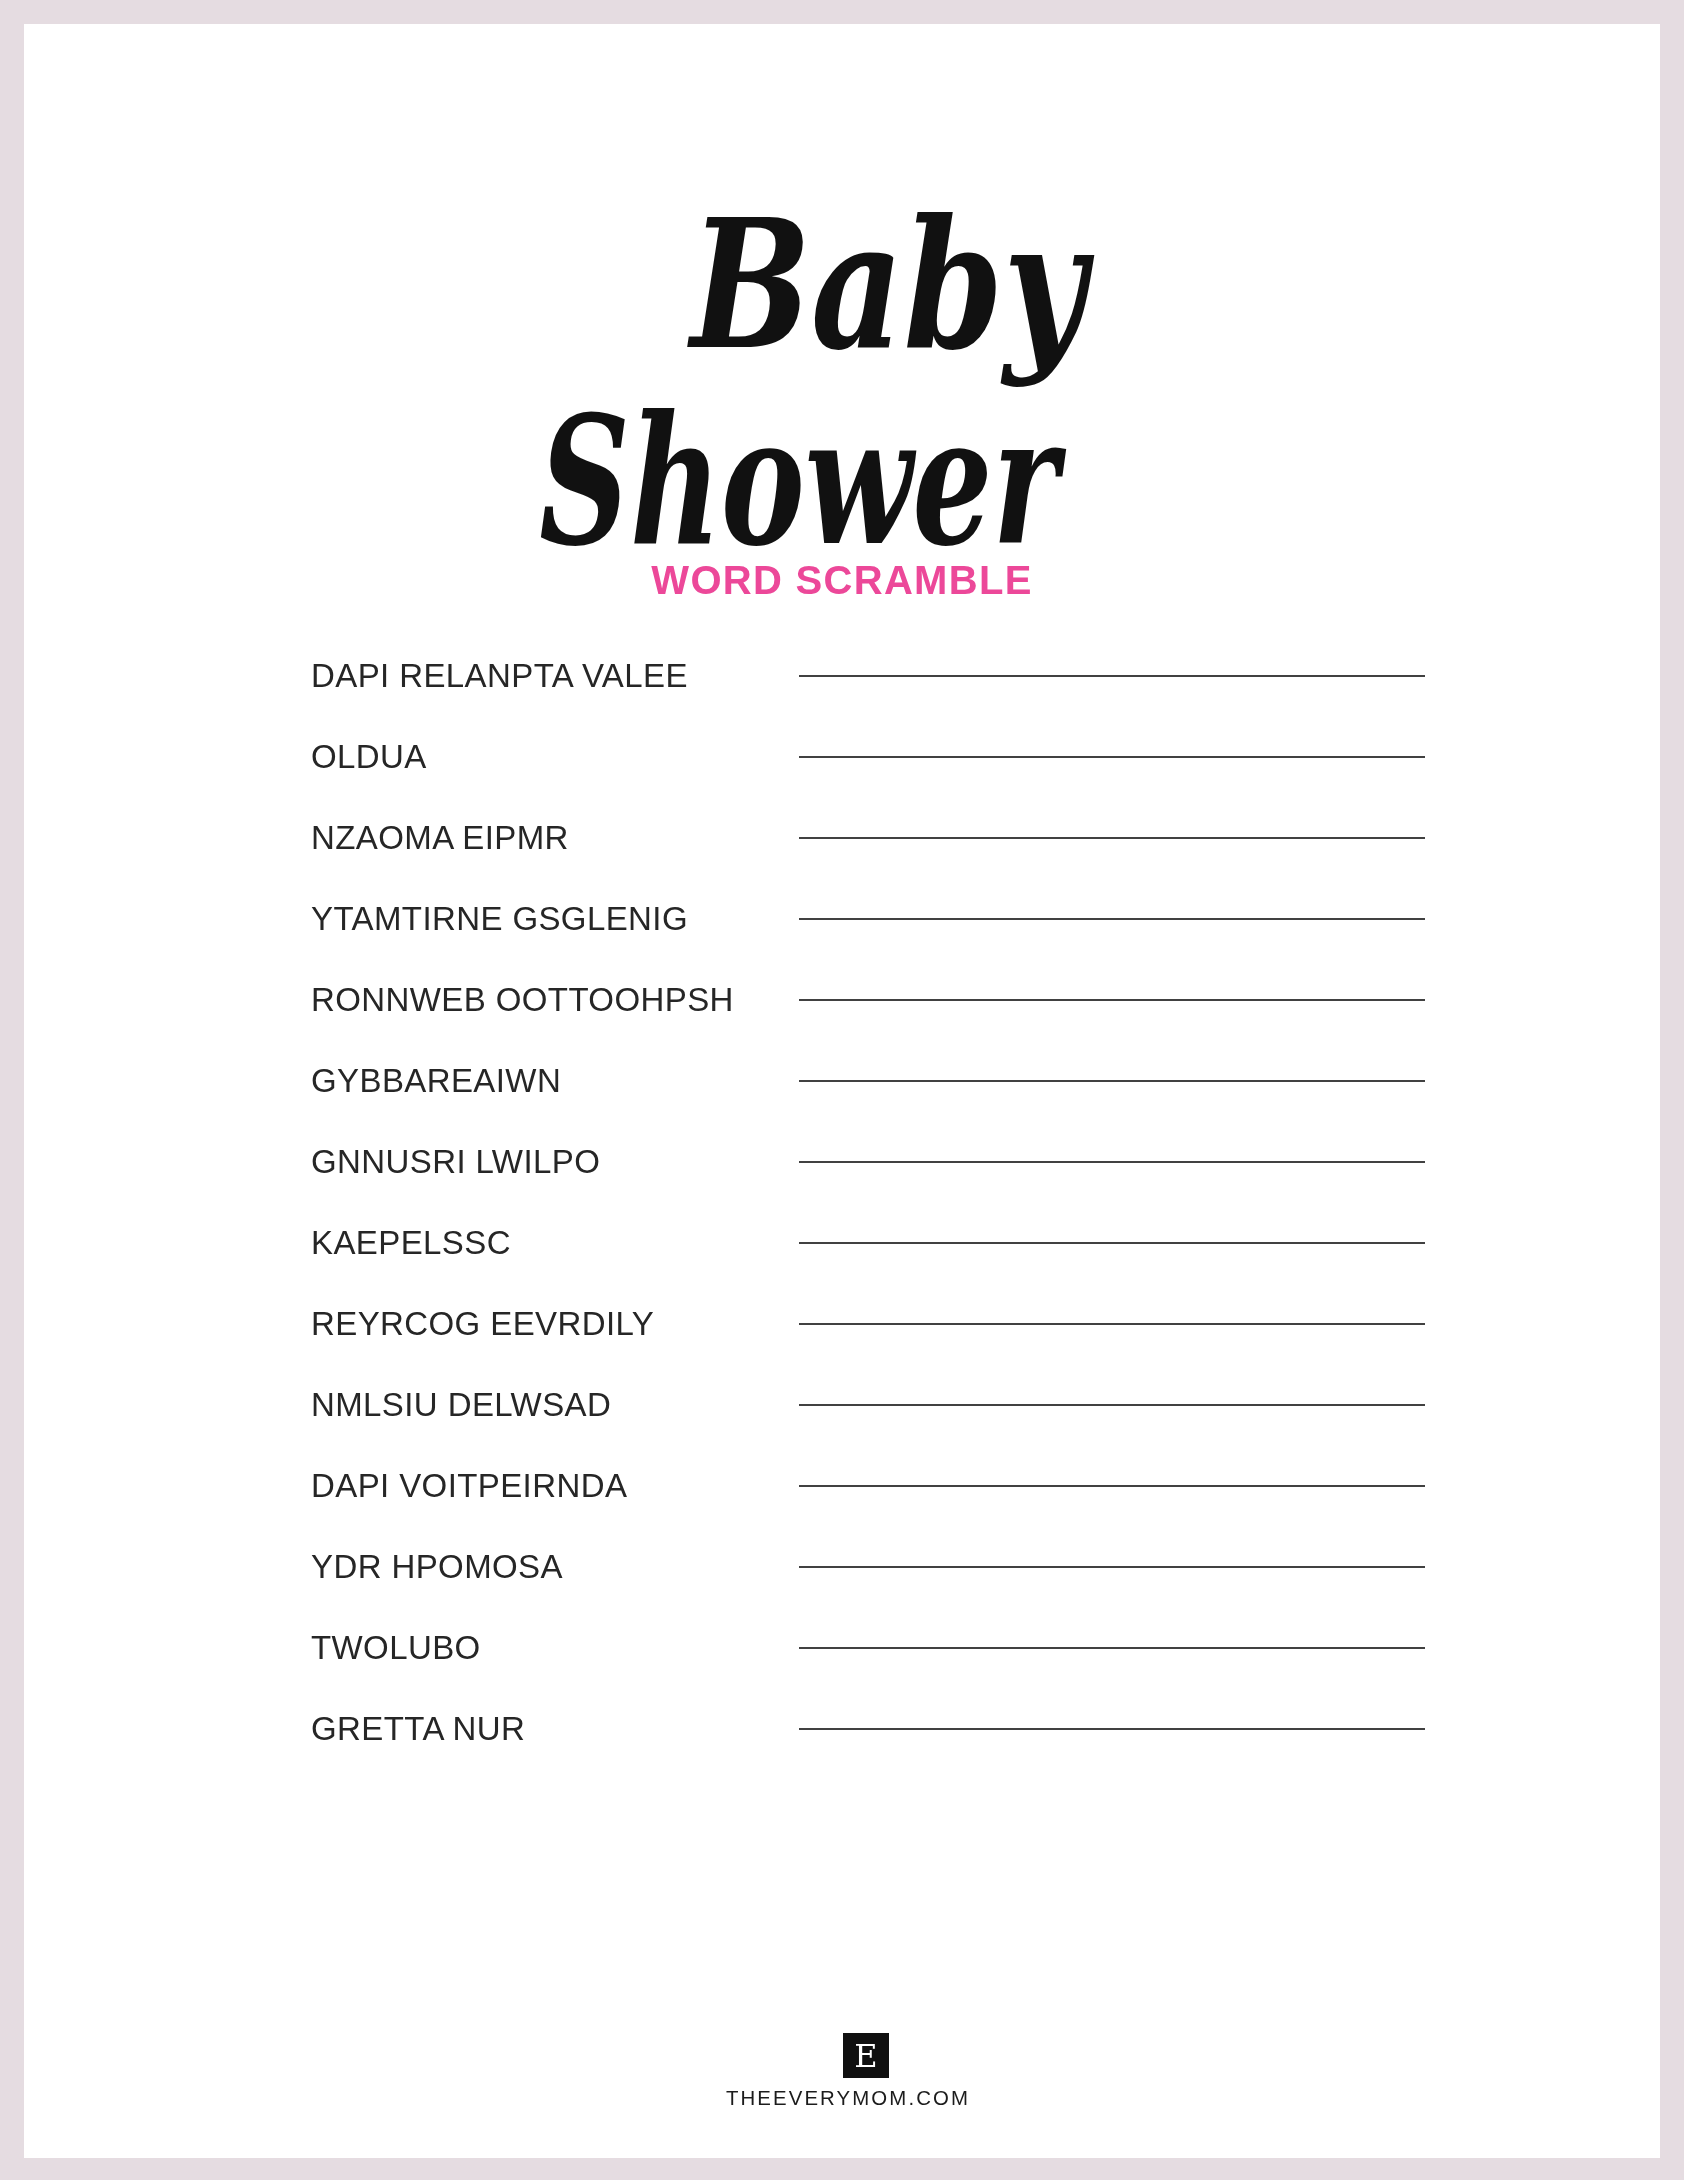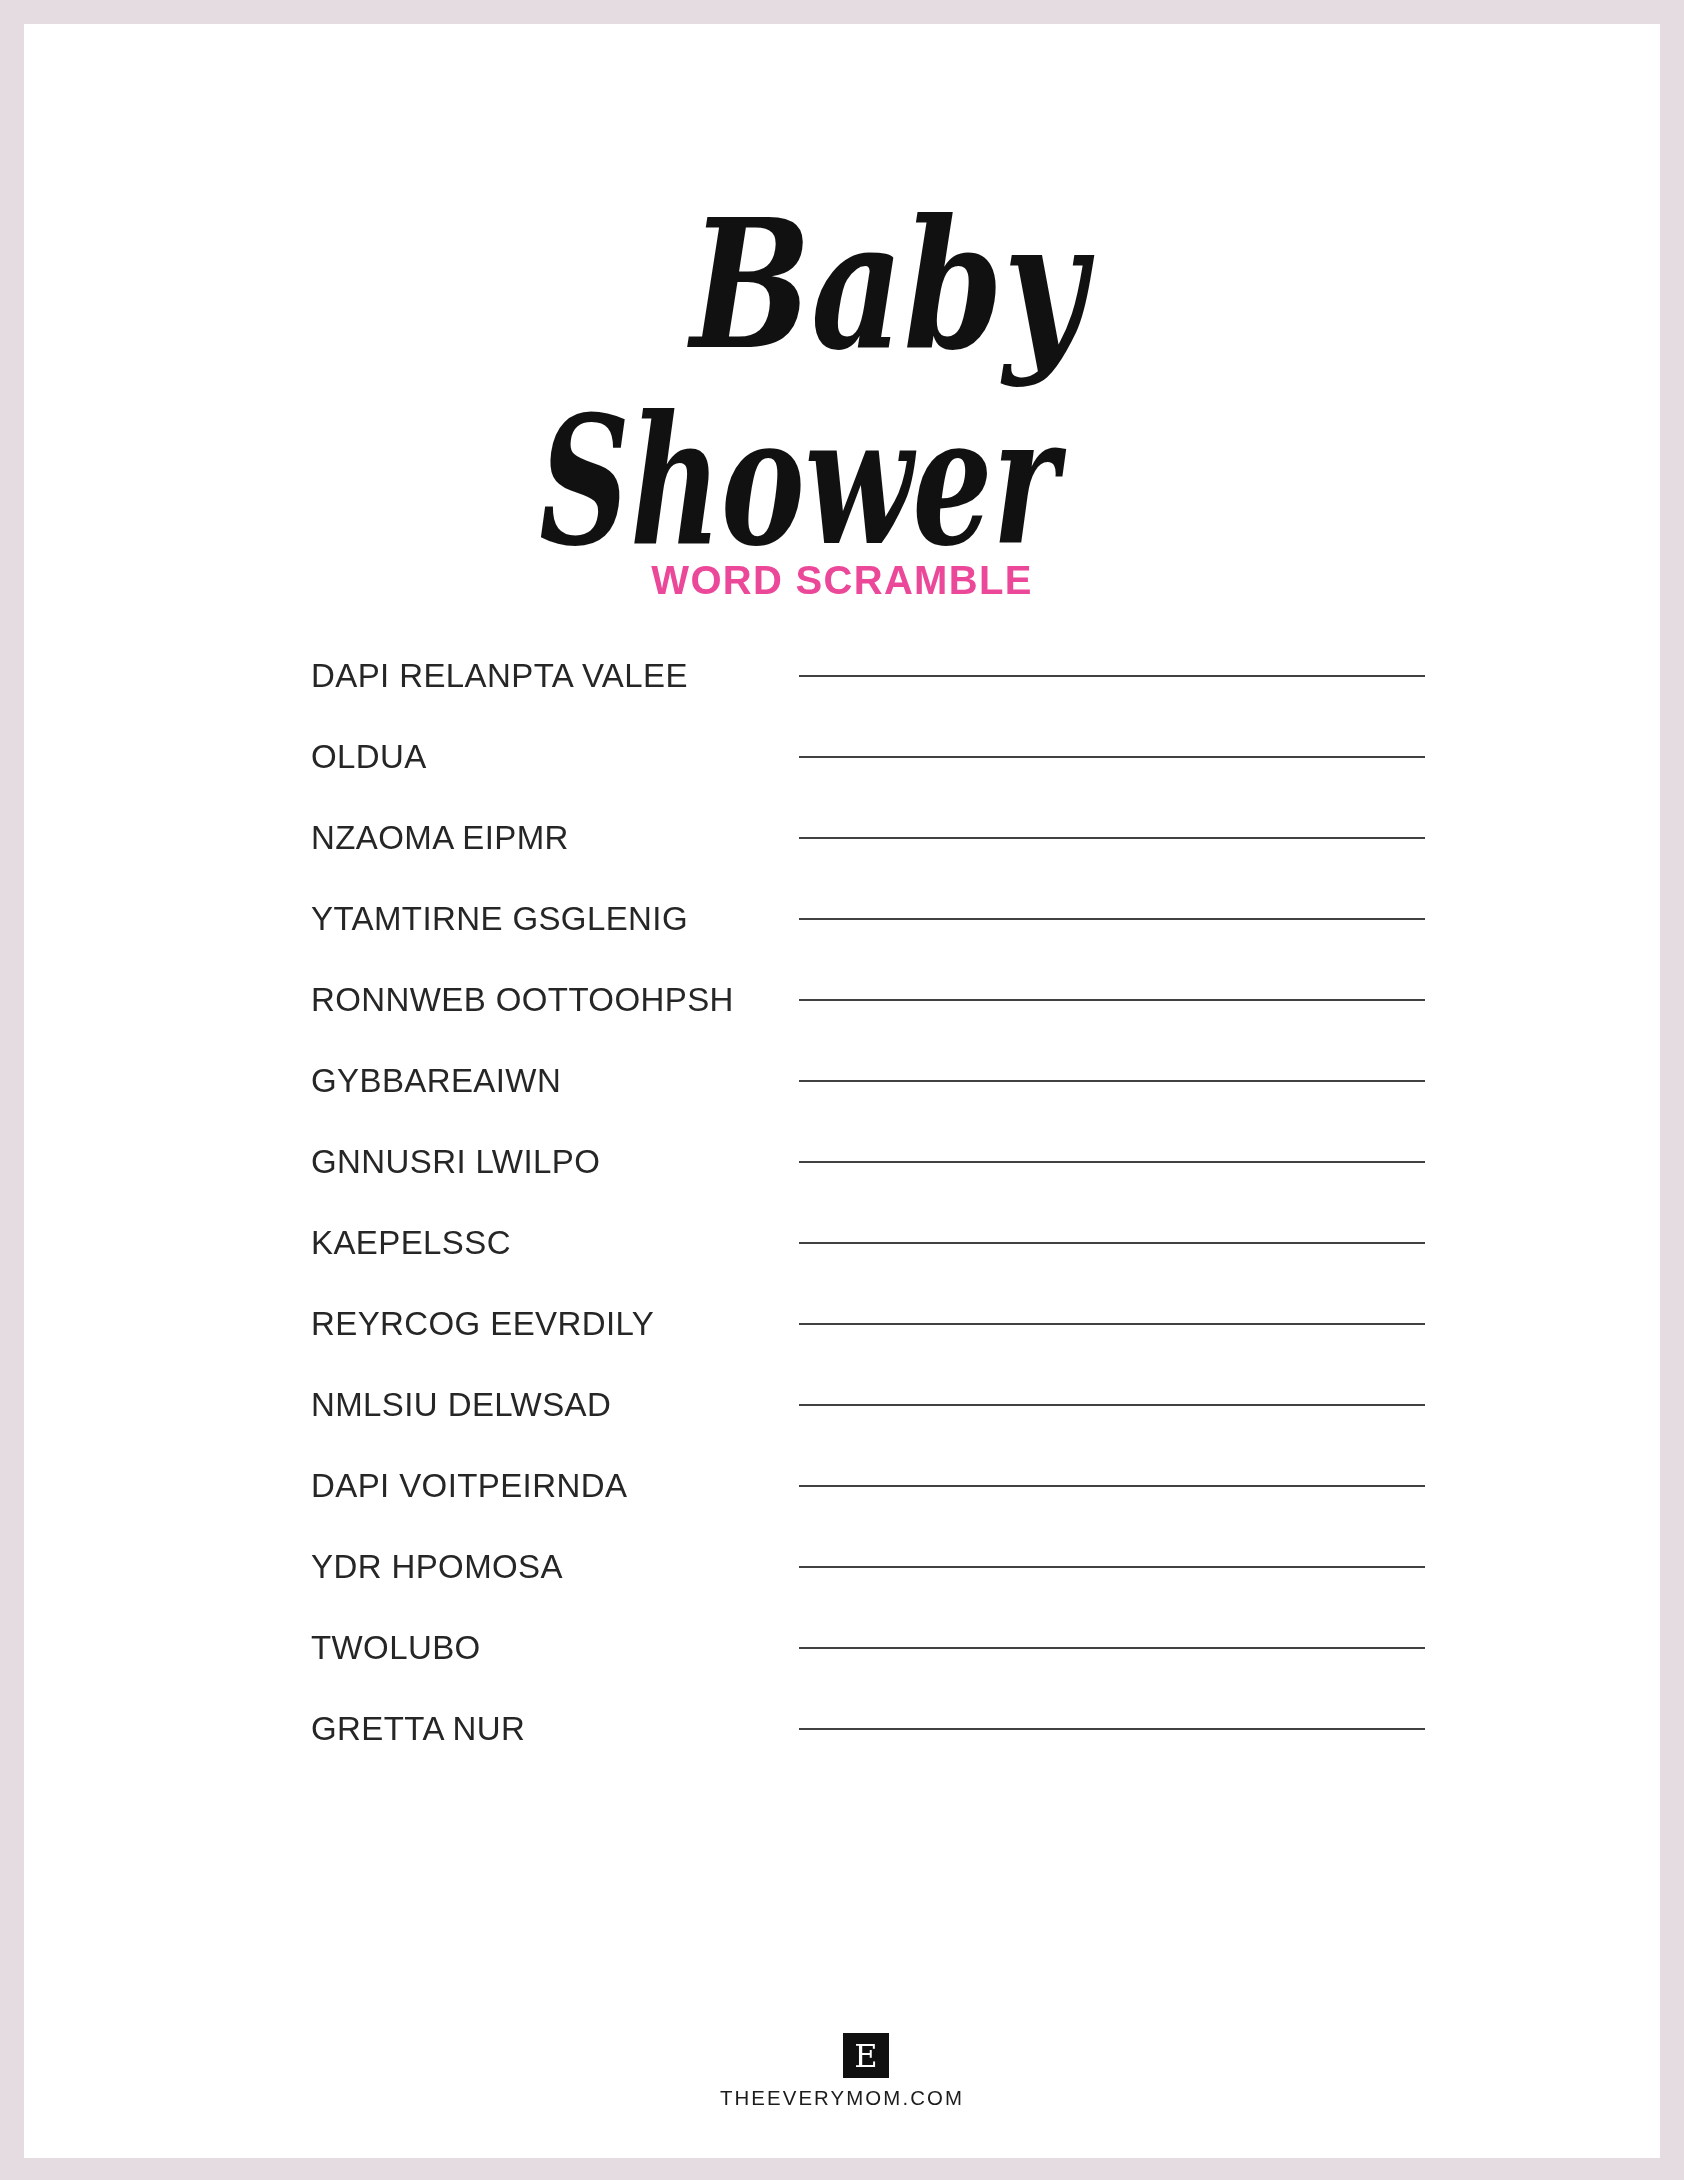--- a/index.html
+++ b/index.html
@@ -81,20 +81,21 @@
     color: #ffffff;
   }
   .site-url {
     position: absolute;
     top: 2062px; left: 0; width: 100%;
     text-align: center;
     font-size: 20.4px;
     line-height: 25.6px;
     letter-spacing: 2.1px;
     color: #1c1c1c;
+    padding-left: 6px;
   }
 </style>
 </head>
 <body>
 
 <div class="page">
 
   <svg class="script-title" viewBox="0 0 800 510">
     <text x="415" y="220" font-size="210" text-anchor="middle" textLength="465" lengthAdjust="spacingAndGlyphs">Baby</text>
     <text x="310" y="450" font-size="210" text-anchor="middle" textLength="610" lengthAdjust="spacingAndGlyphs">Shower</text>

